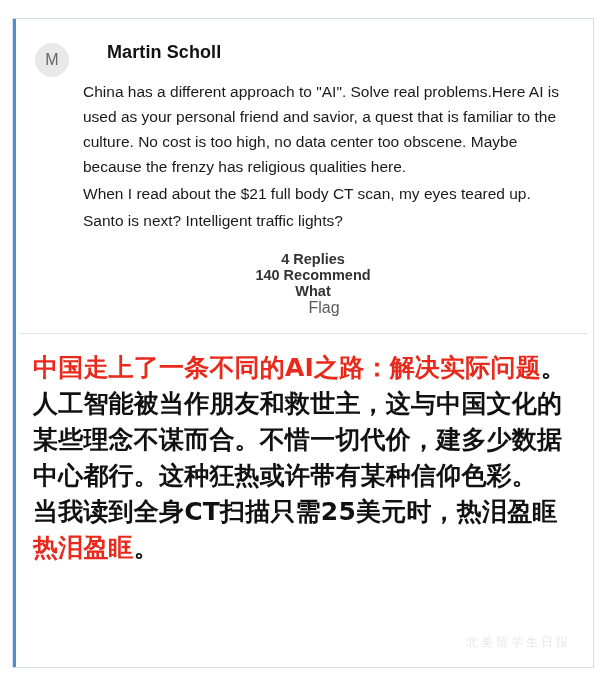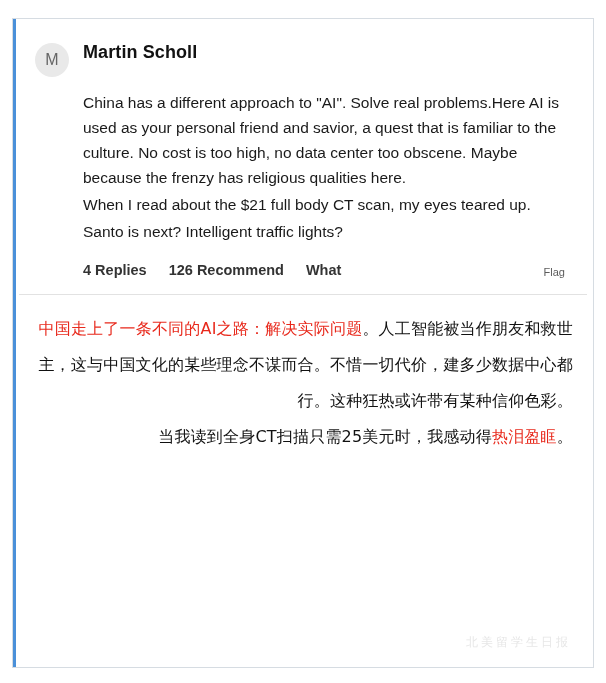--- a/index.html
+++ b/index.html
@@ -62,77 +62,78 @@
   }
   .head-text {
     margin-left: 14px;
   }
   .author {
     font-size: 18px;
     font-weight: bold;
     color: #121212;
     line-height: 22px;
     letter-spacing: 0.1px;
+    margin-left: 24px;
   }
   .meta {
     font-size: 14.5px;
     color: #6b6b6b;
     line-height: 20px;
     margin-top: 3px;
   }
   .meta .sep {
     color: #bdbdbd;
     padding: 0 5px;
   }
   .body-text {
-    margin-top: 13px;
+    margin-top: 2px;
     margin-left: 48px;
     margin-right: 4px;
     font-size: 15.5px;
     line-height: 25px;
     color: #1a1a1a;
   }
   .body-text p {
     margin: 0 0 2px 0;
   }
   .actions {
     margin-top: 18px;
     margin-left: 48px;
     margin-right: 6px;
     display: flex;
-    align-items: flex-end;
+    align-items: center;
     font-size: 14.5px;
     font-weight: bold;
     color: #333333;
     padding-bottom: 16px;
+    flex-direction: column;
   }
   .actions .act {
     margin-right: 22px;
     cursor: pointer;
   }
   .actions .spacer { flex: 1 1 auto; }
   .actions .flag {
     color: #5c5c5c;
     font-weight: normal;
-    font-size: 11px;
+    font-size: 16px;
   }
   .divider {
     height: 1px;
     background: #e2e2e2;
     margin: 0 6px 0 6px;
   }
   .translation {
     padding: 16px 20px 0 20px;
     font-family: "DejaVu Sans", "Liberation Sans", sans-serif;
-    font-size: 16px;
+    font-size: 25px;
     line-height: 36px;
-    font-weight: normal;
+    font-weight: bold;
     color: #111111;
     letter-spacing: 0.2px;
-    text-align: right;
   }
   .translation p { margin: 0; }
   .hl { color: #e8291c; }
   .wm {
     position: absolute;
     right: 22px;
     bottom: 16px;
     font-family: "DejaVu Sans", "Liberation Sans", sans-serif;
     font-size: 12px;
     color: #e7e7e7;
@@ -156,30 +157,30 @@
       </div>
 
       <div class="body-text">
         <p>China has a different approach to "AI". Solve real problems.Here AI is used as your personal friend and savior, a quest that is familiar to the culture. No cost is too high, no data center too obscene. Maybe because the frenzy has religious qualities here.</p>
         <p>When I read about the $21 full body CT scan, my eyes teared up.</p>
         <p>Santo is next? Intelligent traffic lights?</p>
       </div>
 
       <div class="actions">
         <span class="act">4 Replies</span>
-        <span class="act">126 Recommend</span>
+        <span class="act">140 Recommend</span>
         <span class="act">What</span>
         <span class="spacer"></span>
         <span class="flag">Flag</span>
       </div>
     </div>
 
     <div class="divider"></div>
 
     <div class="translation">
       <p><span class="hl">中国走上了一条不同的AI之路：解决实际问题</span><span>。人工智能被当作朋友和救世主，这与中国文化的某些理念不谋而合。不惜一切代价，建多少数据中心都行。这种狂热或许带有某种信仰色彩。</span></p>
-      <p><span>当我读到全身CT扫描只需25美元时，我感动得</span><span class="hl">热泪盈眶</span><span>。</span></p>
+      <p><span>当我读到全身CT扫描只需25美元时，热泪盈眶</span><span class="hl">热泪盈眶</span><span>。</span></p>
     </div>
 
     <div class="wm">北美留学生日报</div>
   </div>
 
 </div>
 
 </body></html>

